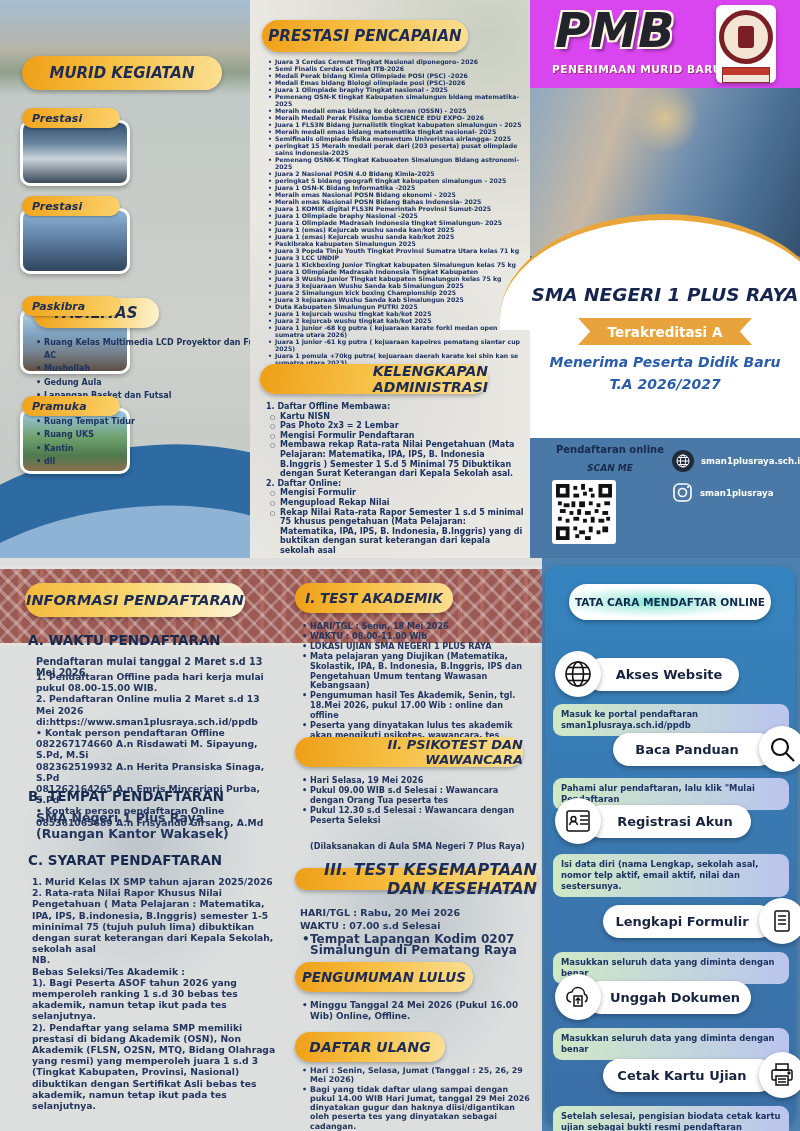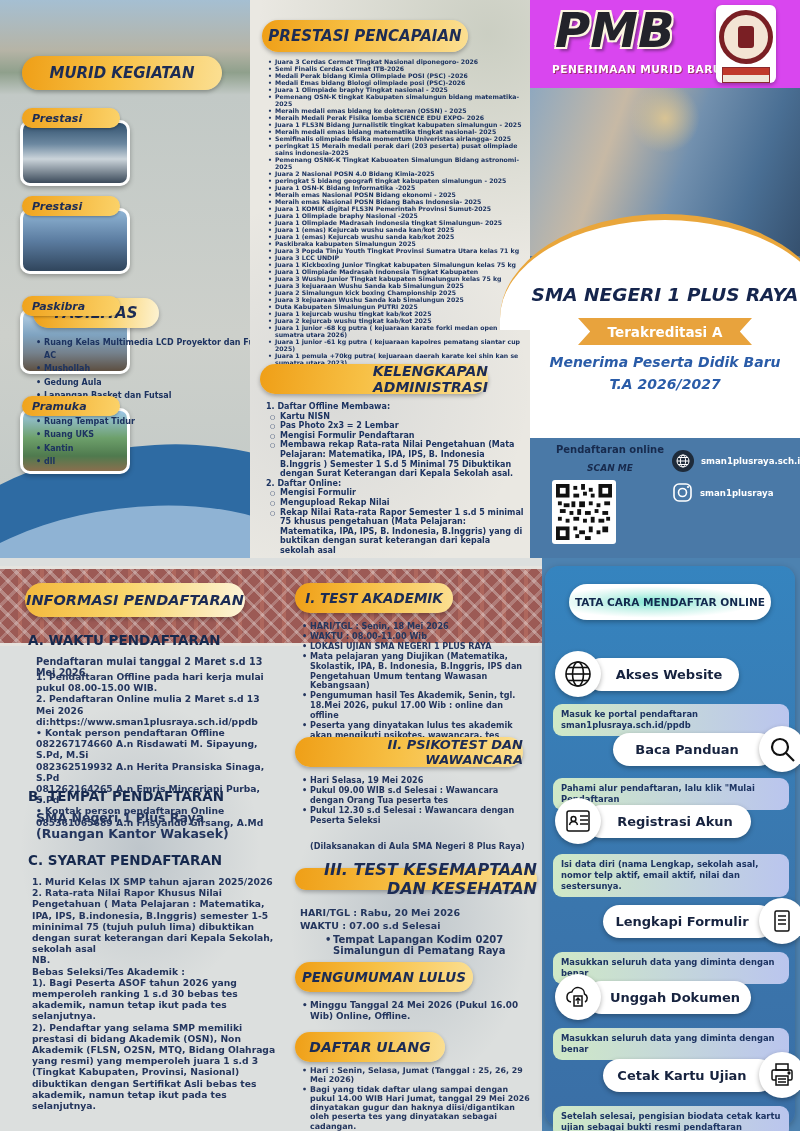--- a/index.html
+++ b/index.html
@@ -361,26 +361,26 @@
       <div class="li">Peserta yang dinyatakan lulus tes akademik akan mengikuti  psikotes, wawancara, tes kesehatan dan kesemaptaan</div>
     </div>
 
   <div class="pill" style="left:295px;top:737px;width:228px;height:30px;font-size:13px;">II. PSIKOTEST DAN WAWANCARA</div>
   <div class="bt ml" style="left:302px;top:776px;width:232px;">
 
   <div class="li">Hari Selasa, 19 Mei 2026</div>
       <div class="li">Pukul 09.00 WIB s.d Selesai : Wawancara dengan Orang Tua peserta tes</div>
       <div class="li">Pukul 12.30 s.d Selesai : Wawancara dengan Peserta Seleksi</div>
     </div>
-  <div class="bt ml" style="left:310px;top:842px;width:225px;">(Dilaksanakan di Aula SMA Negeri 8 Plus Raya)</div>
+  <div class="bt ml" style="left:310px;top:842px;width:225px;">(Dilaksanakan di Aula SMA Negeri 7 Plus Raya)</div>
 
   <div class="pill" style="left:295px;top:868px;width:242px;height:22px;font-size:16px;">III. TEST KESEMAPTAAN DAN KESEHATAN</div>
   <div class="bt" style="left:300px;top:906px;width:235px;font-size:9.5px;line-height:13px;">HARI/TGL      : Rabu, 20 Mei 2026</div>
   <div class="bt" style="left:300px;top:919px;width:235px;font-size:9.5px;line-height:13px;">WAKTU          : 07.00 s.d Selesai</div>
-  <div class="bt ml li" style="left:302px;top:934px;width:230px;font-size:10px;line-height:11px;margin-left:23px;">Tempat Lapangan Kodim 0207 Simalungun di Pematang Raya</div>
+  <div class="bt ml li" style="left:302px;top:934px;width:230px;font-size:12px;line-height:11px;">Tempat Lapangan Kodim 0207 Simalungun di Pematang Raya</div>
 
   <div class="pill" style="left:295px;top:962px;width:178px;height:30px;font-size:13.5px;">PENGUMUMAN LULUS</div>
   <div class="bt ml" style="left:302px;top:1000px;width:228px;font-size:8.8px;line-height:11px;">
 
   <div class="li">Minggu Tanggal 24 Mei 2026 (Pukul 16.00 Wib) Online, Offline.</div>
     </div>
 
   <div class="pill" style="left:295px;top:1032px;width:150px;height:30px;font-size:14px;">DAFTAR ULANG</div>
   <div class="bt" style="left:302px;top:1066px;width:230px;font-size:7.9px;line-height:9.3px;">
 

